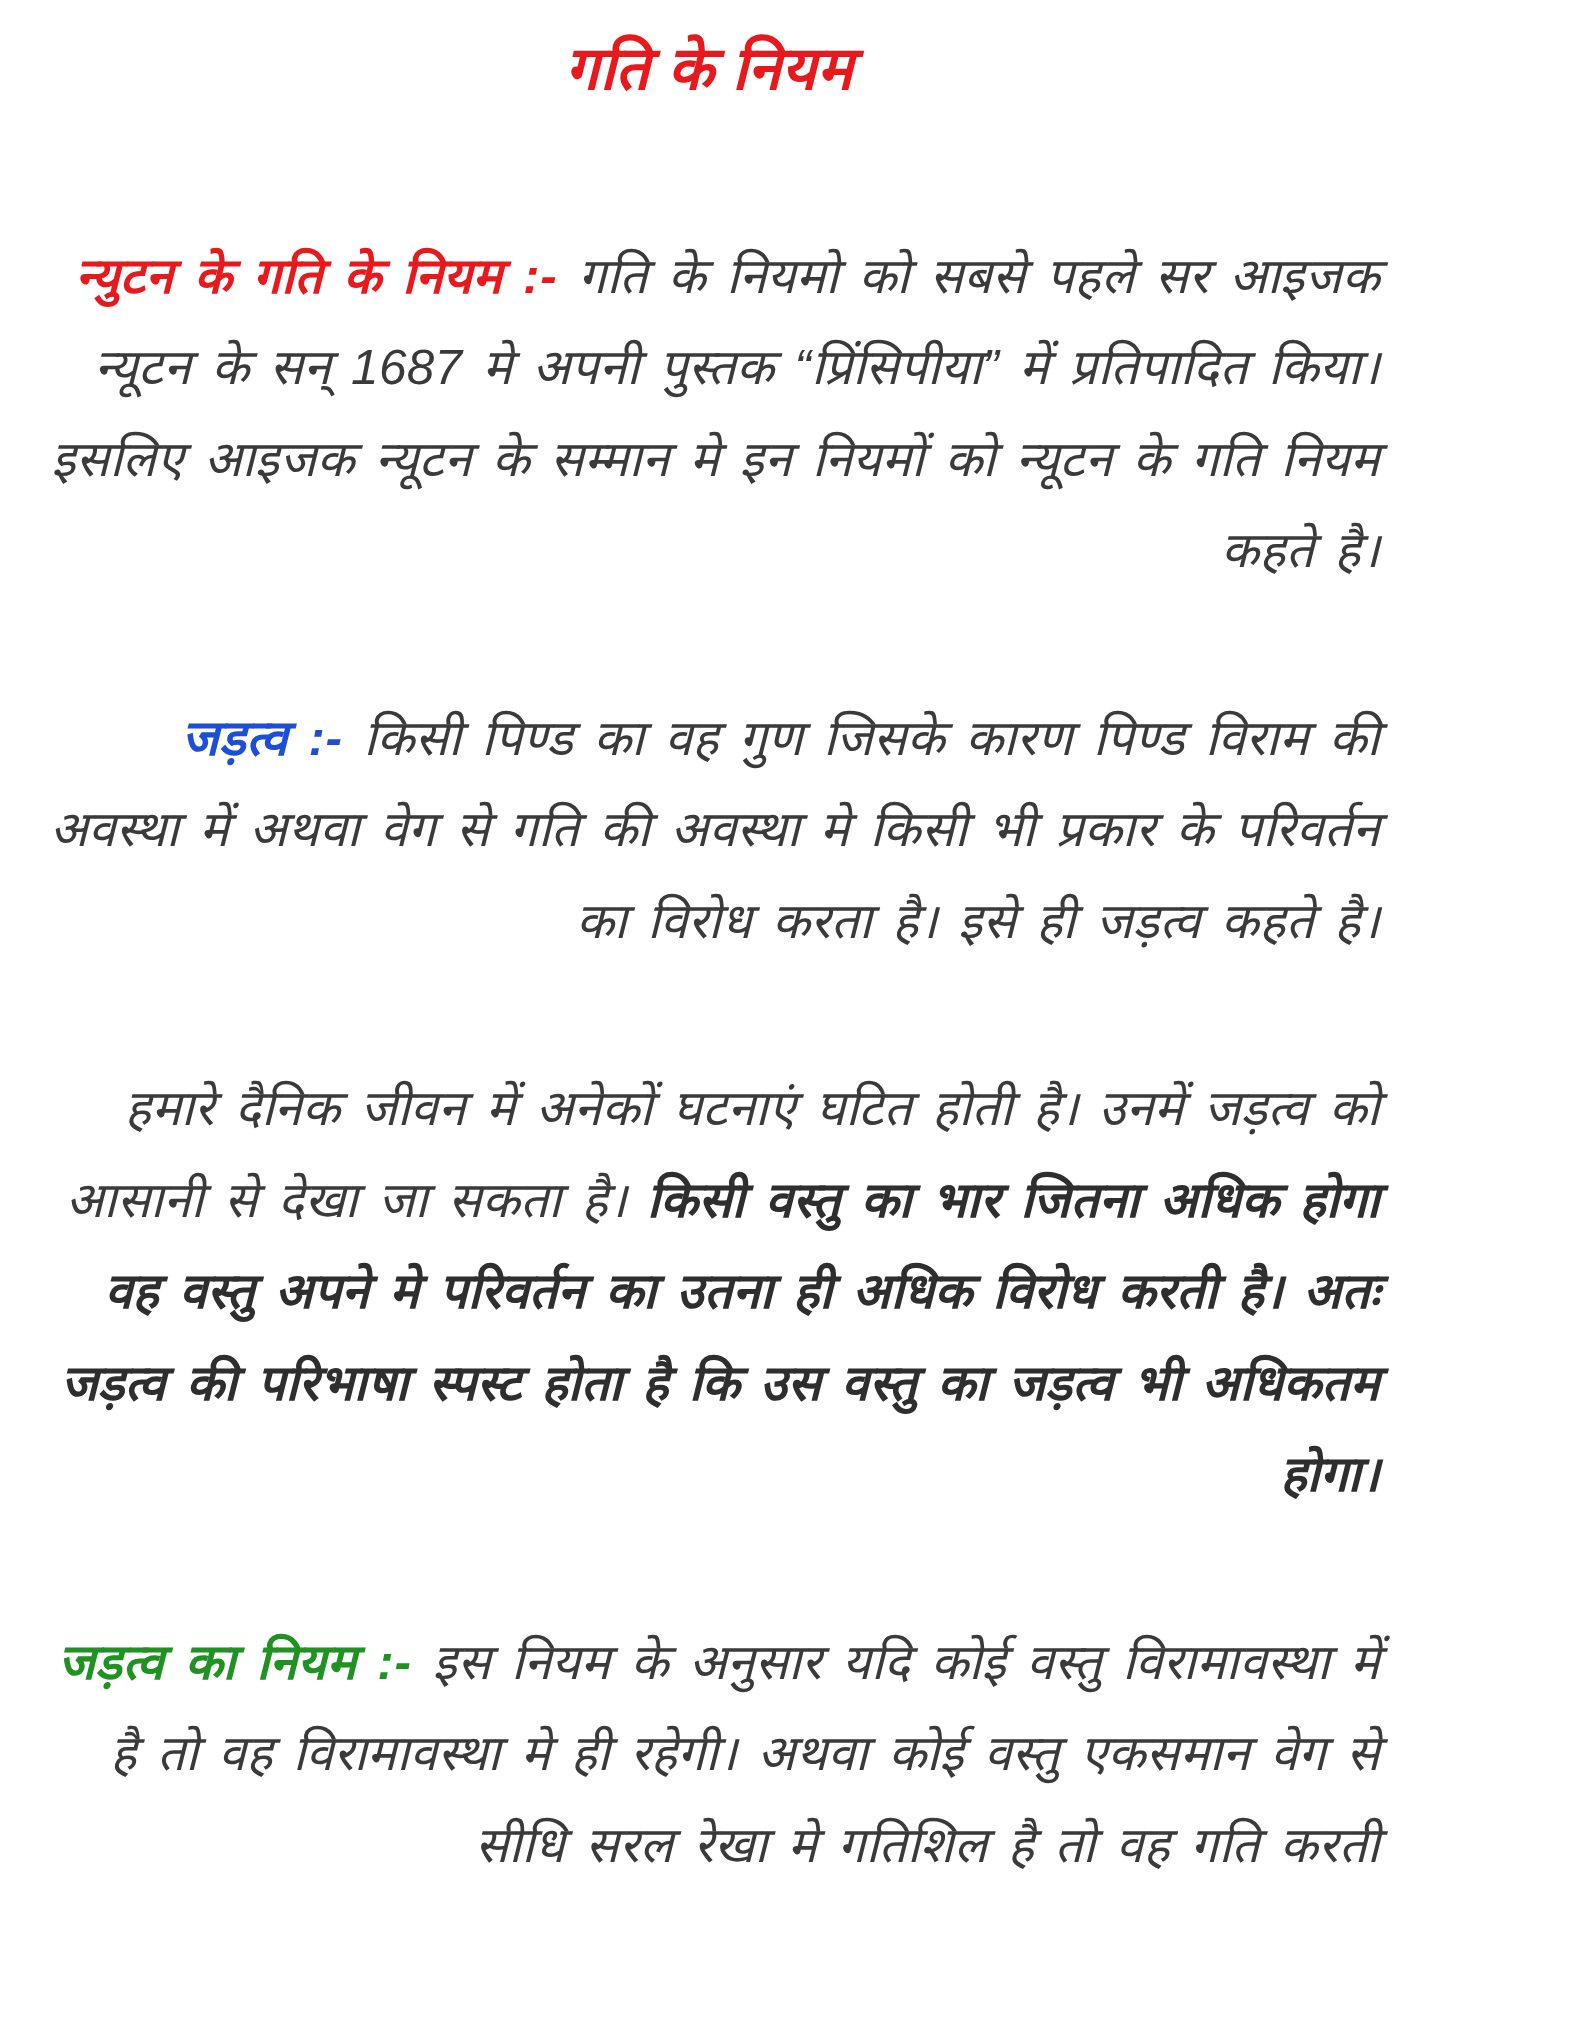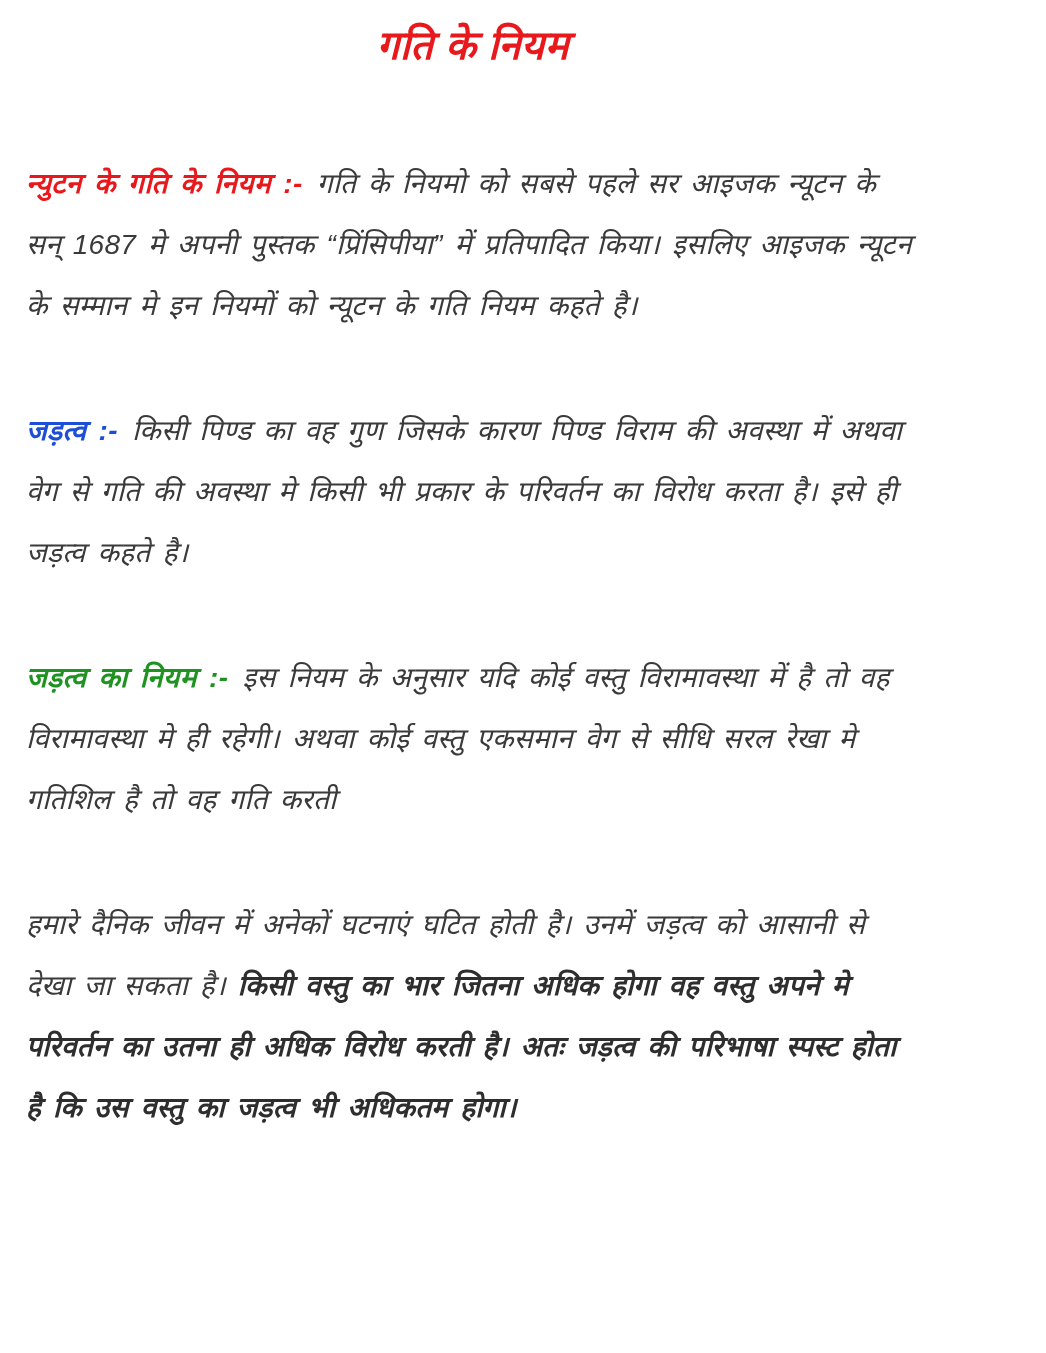--- a/index.html
+++ b/index.html
@@ -24,24 +24,25 @@
     margin: 0 auto;
     padding-top: 2px;
     text-align: center;
     font-size: 40px;
     font-weight: 700;
     letter-spacing: 0.5px;
   }
   .para {
     margin: 0;
     margin-top: 64px;
-    font-size: 28px;
+    font-size: 33px;
     line-height: 61px;
     letter-spacing: 0.2px;
     word-spacing: 4px;
+    text-align: right;
   }
   .para.first {
     margin-top: 82px;
   }
   .h-red {
     font-weight: 700;
     margin-right: 14px;
     letter-spacing: 0.4px;
   }
   .h-green {
@@ -63,20 +64,20 @@
 
   <p class="para first">
     <span class="h-red" style="color: rgb(232, 25, 29);">न्युटन के गति के नियम :-</span><span>गति के नियमो को सबसे पहले सर आइजक न्यूटन के सन् 1687 मे अपनी पुस्तक “प्रिंसिपीया” में प्रतिपादित किया। इसलिए आइजक न्यूटन के सम्मान मे इन नियमों को न्यूटन के गति नियम कहते है।</span>
   </p>
 
   <p class="para">
     <span class="h-red" style="color: #1d4ed8;">जड़त्व :-</span><span>किसी पिण्ड का वह गुण जिसके कारण पिण्ड विराम की अवस्था में अथवा वेग से गति की अवस्था मे किसी भी प्रकार के परिवर्तन का विरोध करता है। इसे ही जड़त्व कहते है।</span>
   </p>
 
   <p class="para">
-    <span class="h-green" style="color: rgb(31, 146, 34);">जड़त्व का नियम :-</span><span>इस नियम के अनुसार यदि कोई वस्तु विरामावस्था में है तो वह विरामावस्था मे ही रहेगी। अथवा कोई वस्तु एकसमान वेग से सीधि सरल रेखा मे गतिशिल है तो वह गति करती</span>
+    <span>हमारे दैनिक जीवन में अनेकों घटनाएं घटित होती है। उनमें जड़त्व को आसानी से देखा जा सकता है। </span><span class="bold-run">किसी वस्तु का भार जितना अधिक होगा वह वस्तु अपने मे परिवर्तन का उतना ही अधिक विरोध करती है। अतः जड़त्व की परिभाषा स्पस्ट होता है कि उस वस्तु का जड़त्व भी अधिकतम होगा।</span>
   </p>
 
   <p class="para">
-    <span>हमारे दैनिक जीवन में अनेकों घटनाएं घटित होती है। उनमें जड़त्व को आसानी से देखा जा सकता है। </span><span class="bold-run">किसी वस्तु का भार जितना अधिक होगा वह वस्तु अपने मे परिवर्तन का उतना ही अधिक विरोध करती है। अतः जड़त्व की परिभाषा स्पस्ट होता है कि उस वस्तु का जड़त्व भी अधिकतम होगा।</span>
+    <span class="h-green" style="color: rgb(31, 146, 34);">जड़त्व का नियम :-</span><span>इस नियम के अनुसार यदि कोई वस्तु विरामावस्था में है तो वह विरामावस्था मे ही रहेगी। अथवा कोई वस्तु एकसमान वेग से सीधि सरल रेखा मे गतिशिल है तो वह गति करती</span>
   </p>
 
 </main>
 
 </body></html>

